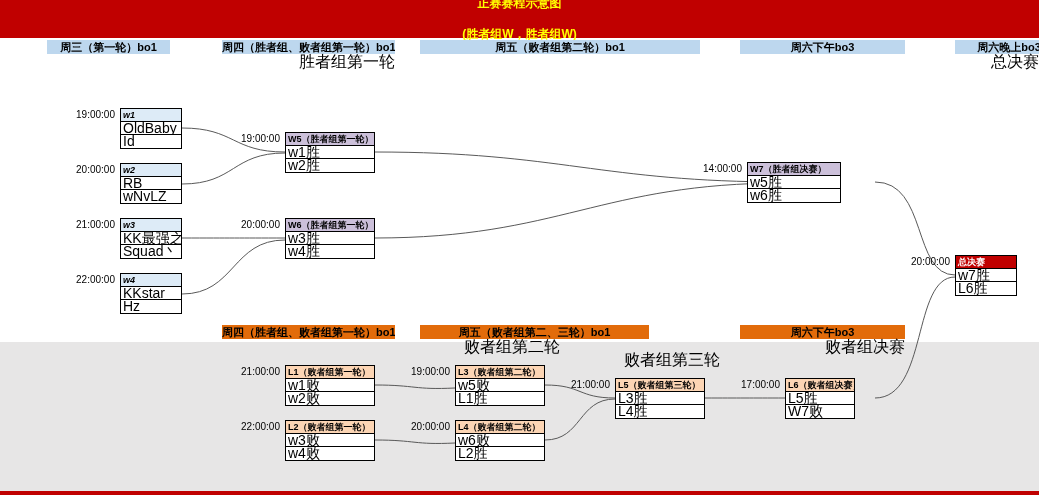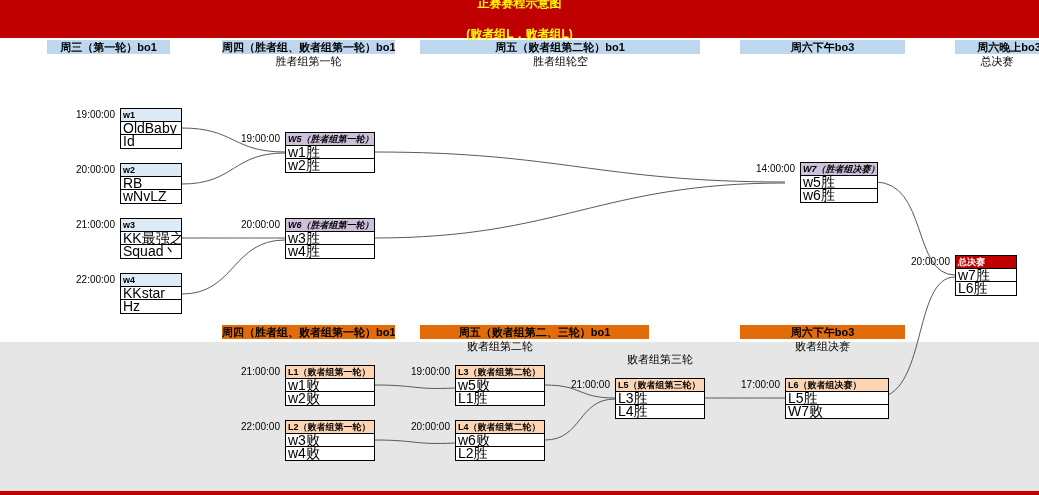--- a/index.html
+++ b/index.html
@@ -13,58 +13,57 @@
             font-weight:bold; font-size:12px; line-height:15px;gap:16px; }
 
   .grayband   { position:absolute; left:0; top:342px; width:100%; height:149px; background:var(--section-gray,#E7E6E6); }
   .bottomstrip{ position:absolute; left:0; top:491px; width:100%; height:4px; background:var(--banner-red,#C00000); }
 
   .hdr { position:absolute; height:14px; line-height:14px; text-align:center;
          font-size:11px; font-weight:bold; color:#000; white-space:nowrap; overflow:hidden; }
   .hdr.blue   { background:var(--header-blue,#BDD7EE); }
   .hdr.orange { background:var(--header-orange,#E26B0A); }
 
-  .sub { position:absolute; height:13px; line-height:13px; text-align:center; font-size:11px; color:#000; white-space:nowrap; }
+  .sub { position:absolute; height:13px; line-height:13px; text-align:right; font-size:16px; color:#000; white-space:nowrap; }
 
   .match { position:absolute; }
   .match .cells { border:1px solid #000; }
   .match .cell  { height:13px; line-height:12px; font-size:14px; padding:0 2px;
                   border-bottom:1px solid #000; white-space:nowrap; overflow:hidden; background:#fff; color:#000; }
   .match .cell:last-child { border-bottom:0; }
   .match .cell.head { font-weight:bold; font-size:9px; }
-  .head.hb { background:var(--box-blue,#DDEBF7); }
-  .head.hp { background:var(--box-purple,#CCC0DA);font-style:italic; }
+  .head.hb { background:var(--box-blue,#DDEBF7);font-style:italic; }
+  .head.hp { background:var(--box-purple,#CCC0DA); }
   .head.ho { background:var(--box-orange,#FCD5B4); }
   .head.hr { background:var(--final-red,#C00000); color:#fff; }
   .match .time { position:absolute; right:100%; top:1px; padding-right:5px; font-size:10px; color:#000; white-space:nowrap;margin-left:21px; }
 
   svg.wires { position:absolute; left:0; top:0; pointer-events:none; }
   svg.wires path { fill:none; stroke:#595959; stroke-width:1; }
 </style>
 </head>
 <body>
 
 <div class="stage">
 
   <div class="banner">
     <div>正赛赛程示意图</div>
-    <div>(败者组L，败者组L)</div>
+    <div>(胜者组W，胜者组W)</div>
   </div>
 
   <div class="grayband"></div>
   <div class="bottomstrip"></div>
 
   <div class="hdr blue" style="left:47px;top:40px;width:123px">周三（第一轮）bo1</div>
   <div class="hdr blue" style="left:222px;top:40px;width:173px">周四（胜者组、败者组第一轮）bo1</div>
   <div class="hdr blue" style="left:420px;top:40px;width:280px">周五（败者组第二轮）bo1</div>
   <div class="hdr blue" style="left:740px;top:40px;width:165px">周六下午bo3</div>
   <div class="hdr blue" style="left:955px;top:40px;width:108px">周六晚上bo3</div>
 
   <div class="sub" style="left:222px;top:55px;width:173px">胜者组第一轮</div>
-  <div class="sub" style="left:420px;top:55px;width:281px">胜者组轮空</div>
   <div class="sub" style="left:955px;top:55px;width:84px">总决赛</div>
 
   <div class="hdr orange" style="left:222px;top:325px;width:173px">周四（胜者组、败者组第一轮）bo1</div>
   <div class="hdr orange" style="left:420px;top:325px;width:229px">周五（败者组第二、三轮）bo1</div>
   <div class="hdr orange" style="left:740px;top:325px;width:165px">周六下午bo3</div>
 
   <div class="sub" style="left:440px;top:340px;width:120px">败者组第二轮</div>
   <div class="sub" style="left:600px;top:353px;width:120px">败者组第三轮</div>
   <div class="sub" style="left:740px;top:340px;width:165px">败者组决赛</div>
 
@@ -131,21 +130,21 @@
 
   <div class="match" style="left:285px;top:218px;width:90px">
     <div class="time">20:00:00</div>
     <div class="cells">
       <div class="cell head hp">W6（胜者组第一轮）</div>
       <div class="cell">w3胜</div>
       <div class="cell">w4胜</div>
     </div>
   </div>
 
-  <div class="match" style="left:800px;top:162px;width:78px">
+  <div class="match" style="left:747px;top:162px;width:94px">
     <div class="time">14:00:00</div>
     <div class="cells">
       <div class="cell head hp">W7（胜者组决赛）</div>
       <div class="cell">w5胜</div>
       <div class="cell">w6胜</div>
     </div>
   </div>
 
   <div class="match" style="left:955px;top:255px;width:62px">
     <div class="time">20:00:00</div>
@@ -194,21 +193,21 @@
 
   <div class="match" style="left:615px;top:378px;width:90px">
     <div class="time">21:00:00</div>
     <div class="cells">
       <div class="cell head ho">L5（败者组第三轮）</div>
       <div class="cell">L3胜</div>
       <div class="cell">L4胜</div>
     </div>
   </div>
 
-  <div class="match" style="left:785px;top:378px;width:104px">
+  <div class="match" style="left:785px;top:378px;width:70px">
     <div class="time">17:00:00</div>
     <div class="cells">
       <div class="cell head ho">L6（败者组决赛）</div>
       <div class="cell">L5胜</div>
       <div class="cell">W7败</div>
     </div>
   </div>
 
 </div>
 

